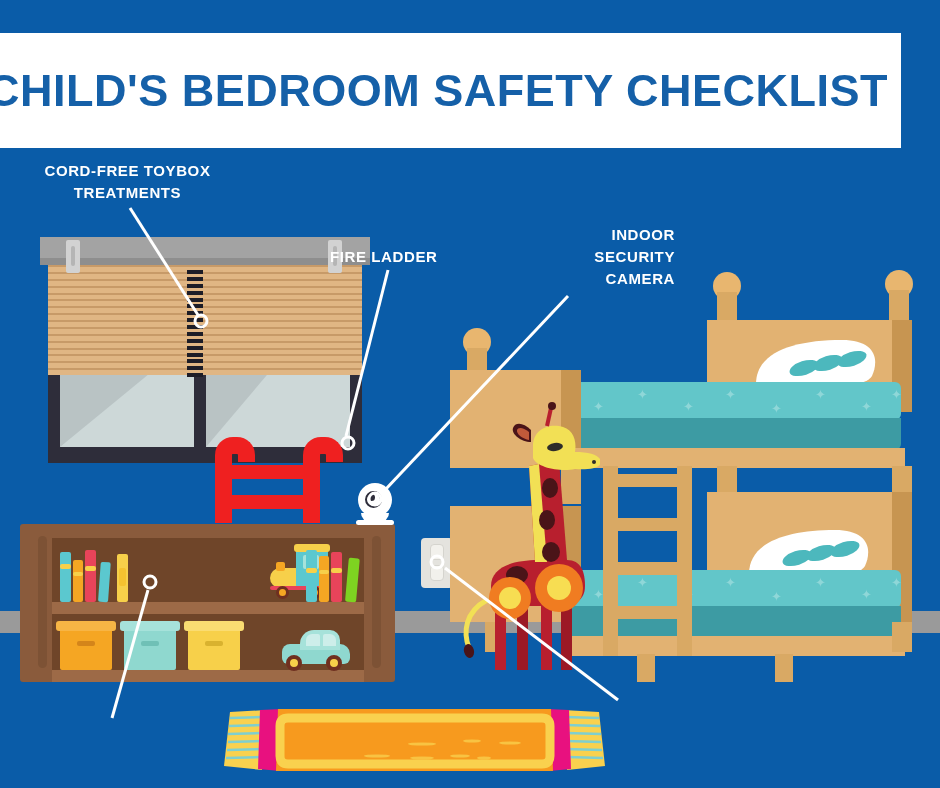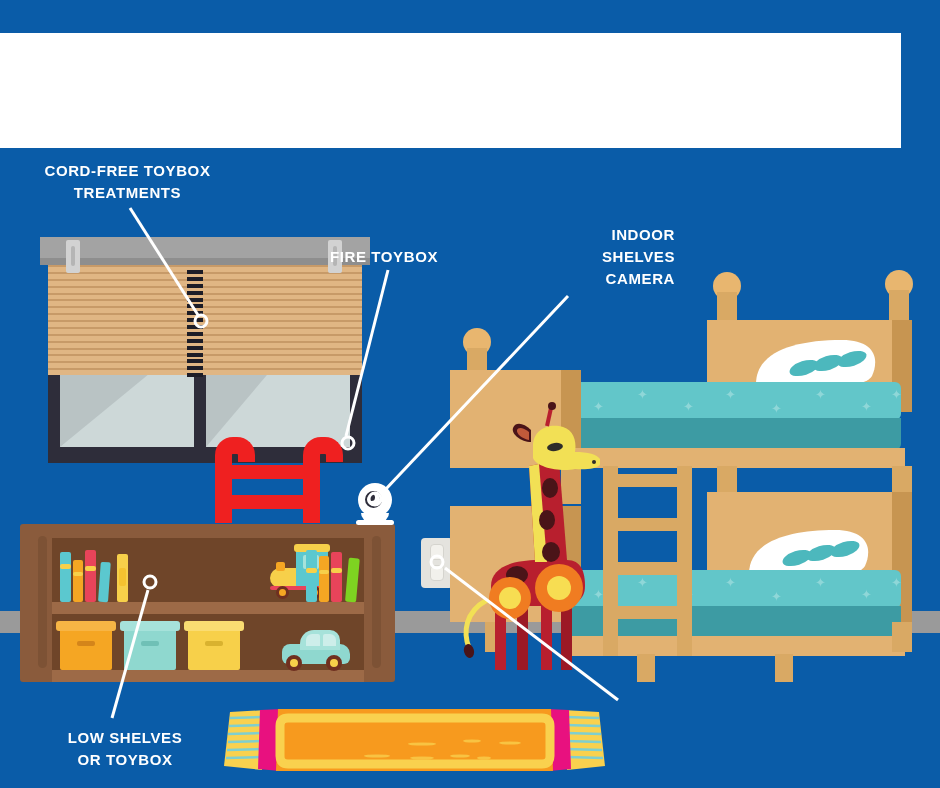--- a/index.html
+++ b/index.html
@@ -115,20 +115,21 @@
 
   
   #rug{left:222px;top:706px;width:385px;height:70px;}
 </style>
 </head>
 <body>
 
 <div id="canvas">
 
   <div class="abs" id="header-band"></div>
+  <div class="abs" id="page-title">CHILD'S BEDROOM SAFETY CHECKLIST</div>
 
   <div class="abs" id="baseboard"></div>
 
   <div class="abs" id="window-wrap">
     <div class="abs" id="window-frame"></div>
     <div class="abs" id="glass-left">
       <div class="glass-sheen" style="left:0;top:60px;width:134px;height:110px;clip-path:polygon(0 100%,100% 0,100% 100%);"></div>
     </div>
     <div class="abs" id="glass-right">
       <div class="glass-sheen" style="left:0;top:0;width:144px;height:170px;clip-path:polygon(0 100%,100% 0,100% 100%);"></div>
@@ -449,20 +450,18 @@
 
     <line class="leader" x1="618" y1="700" x2="445" y2="568"></line>
     <circle class="leader-dot" cx="437" cy="562" r="6"></circle>
 
     <line class="leader" x1="112" y1="718" x2="148" y2="590"></line>
     <circle class="leader-dot" cx="150" cy="582" r="6"></circle>
   </svg>
 
   <div class="abs callout-label" id="label-cordfree">CORD-FREE TOYBOX
 TREATMENTS</div>
-  <div class="abs callout-label" id="label-fireladder">FIRE TOYBOX</div>
+  <div class="abs callout-label" id="label-fireladder">FIRE LADDER</div>
   <div class="abs callout-label" id="label-camera">INDOOR
-SHELVES
+SECURITY
 CAMERA</div>
-  <div class="abs callout-label" id="label-shelves">LOW SHELVES
-OR TOYBOX</div>
 
 </div>
 
 </body></html>

